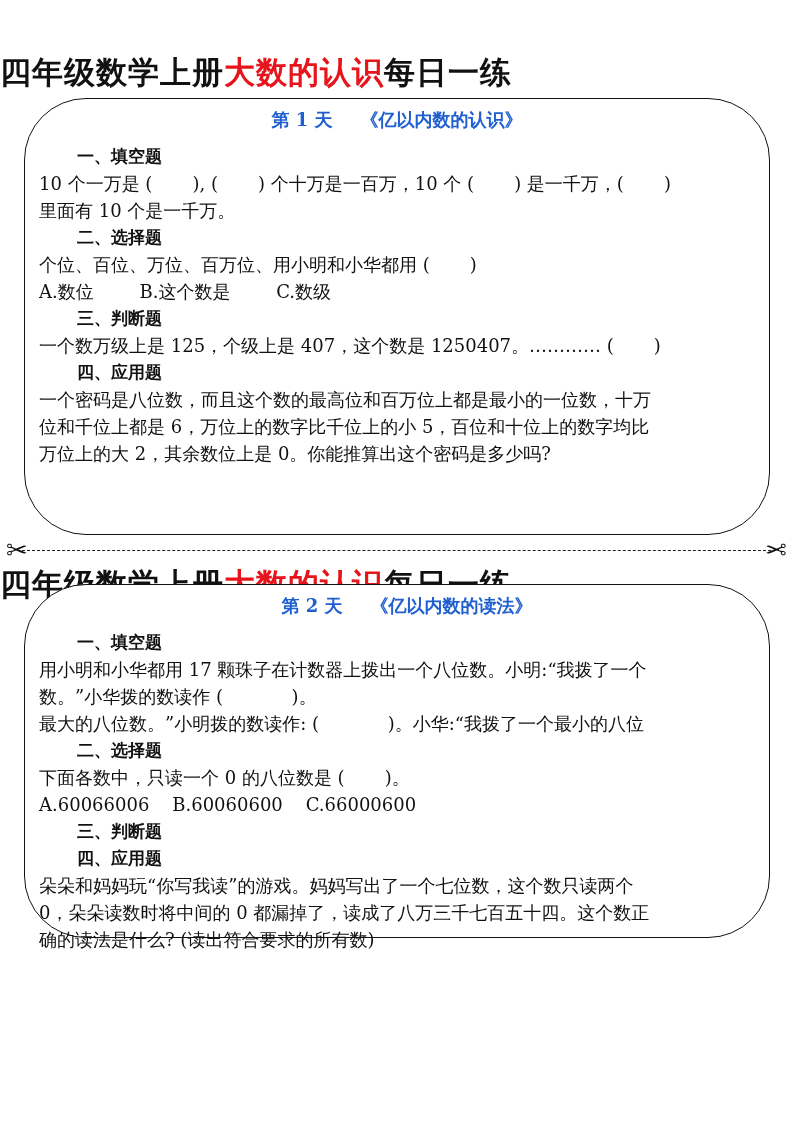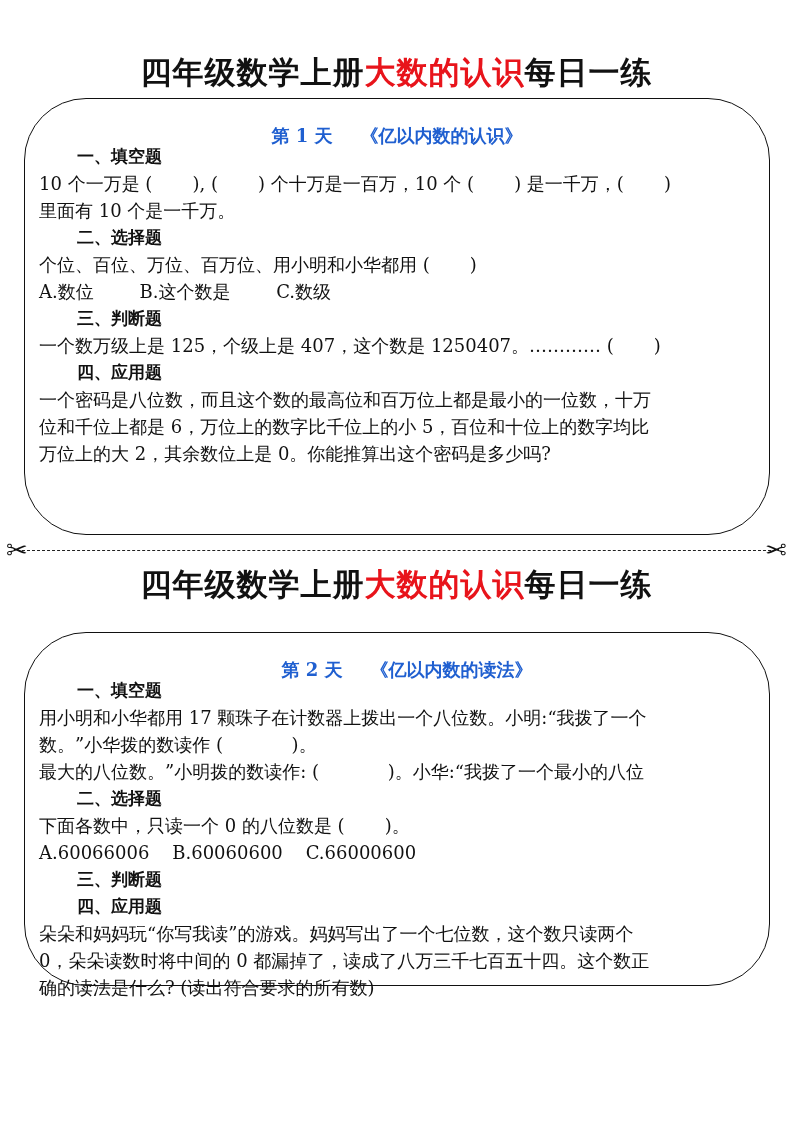--- a/index.html
+++ b/index.html
@@ -1,25 +1,25 @@
 <!DOCTYPE html>
 <html><head>
 <meta charset="utf-8">
 <style>
   html, body { margin: 0; padding: 0; background: #ffffff; }
   body { width: 793px; height: 1122px; position: relative; overflow: hidden;
          font-family: "DejaVu Serif", "Liberation Serif", serif; color: #111; }
-  .title { position: absolute; left: 0; width: 793px; text-align: center;
+  .title { position: absolute; left: 0; width: 793px; 
            font-family: "DejaVu Sans", "Liberation Sans", sans-serif;
            font-size: 31px; font-weight: bold; letter-spacing: 1px; line-height: 40px; }
   .title .red { color: #e8141b; }
   .card { position: absolute; left: 24px; width: 746px; border: 1.5px solid #111;
           border-radius: 62px; box-sizing: border-box; background: #fff; }
   .day { text-align: center; color: #1f5fd0; font-weight: bold; font-size: 18px;
-         margin-top: 24px; line-height: 26px;
+         margin-top: 8px; line-height: 26px;
          font-family: "DejaVu Serif", "Liberation Serif", serif; }
   .day .gap { display: inline-block; width: 28px; }
   .content { position: absolute; left: 14px; right: 14px; }
   .sec { font-weight: bold; font-size: 17px; line-height: 27px;
          font-family: "DejaVu Sans", "Liberation Sans", sans-serif; margin-left: 38px; }
   .p { font-size: 18px; line-height: 27px; white-space: pre-wrap; }
   .cutline { position: absolute; left: 22px; right: 22px; top: 550px;
              border-top: 1.5px dashed #222; height: 0; }
   .scissors { position: absolute; top: 535px; font-size: 26px; line-height: 30px; color: #111; }
 </style>
@@ -51,21 +51,21 @@
 </div>
 
 <span class="scissors" style="left:6px;">✂</span>
 <div class="cutline"></div>
 <span class="scissors" style="right:6px; transform:scaleX(-1);">✂</span>
 
 <div class="title" style="top:564px;">
   <span>四年级数学上册</span><span class="red">大数的认识</span><span>每日一练</span>
 </div>
 
-<div class="card" style="top:632px; height:354px;padding-left:20px;">
+<div class="card" style="top:584px; height:354px;padding-left:20px;">
   <div class="day">
     <span>第 2 天</span><span class="gap"></span><span>《亿以内数的读法》</span>
   </div>
   <div class="content" style="top:44px;">
     <div class="sec">一、填空题</div>
     <div class="p">用小明和小华都用 17 颗珠子在计数器上拨出一个八位数。小明:“我拨了一个</div>
     <div class="p">数。”小华拨的数读作 (            )。</div>
     <div class="p">最大的八位数。”小明拨的数读作: (            )。小华:“我拨了一个最小的八位</div>
     <div class="sec">二、选择题</div>
     <div class="p">下面各数中，只读一个 0 的八位数是 (       )。</div>

